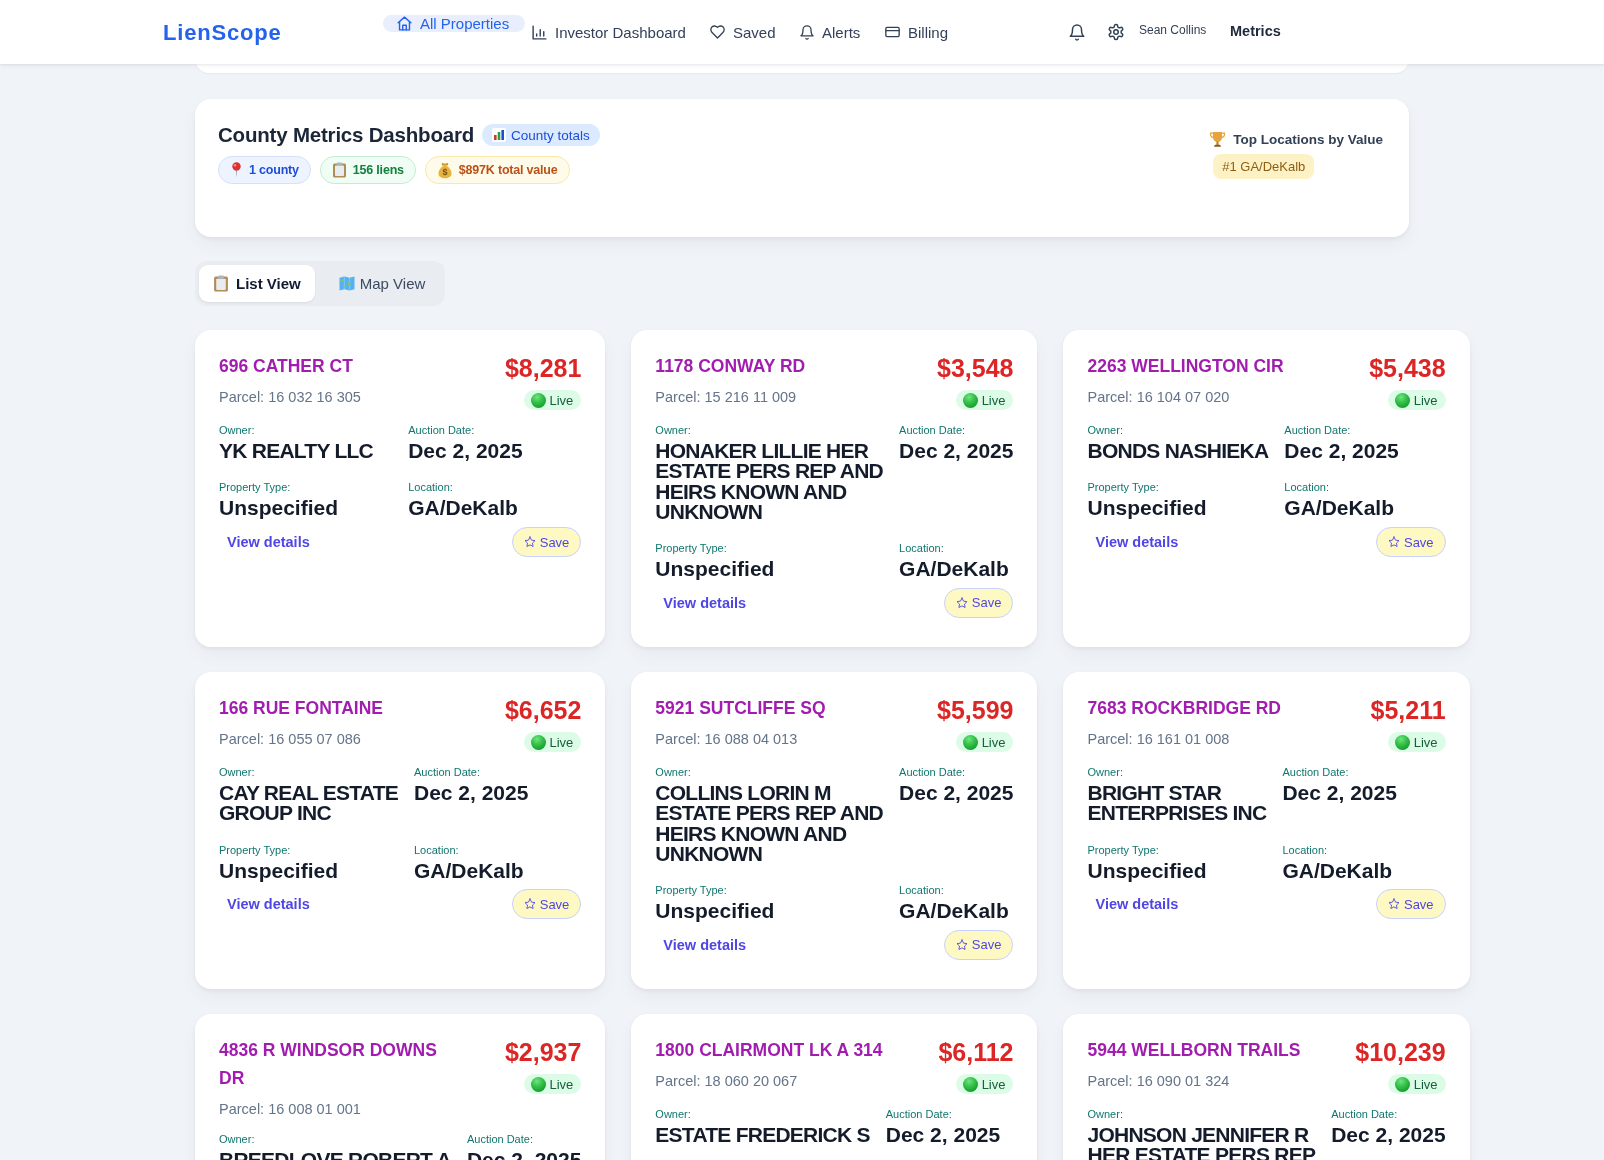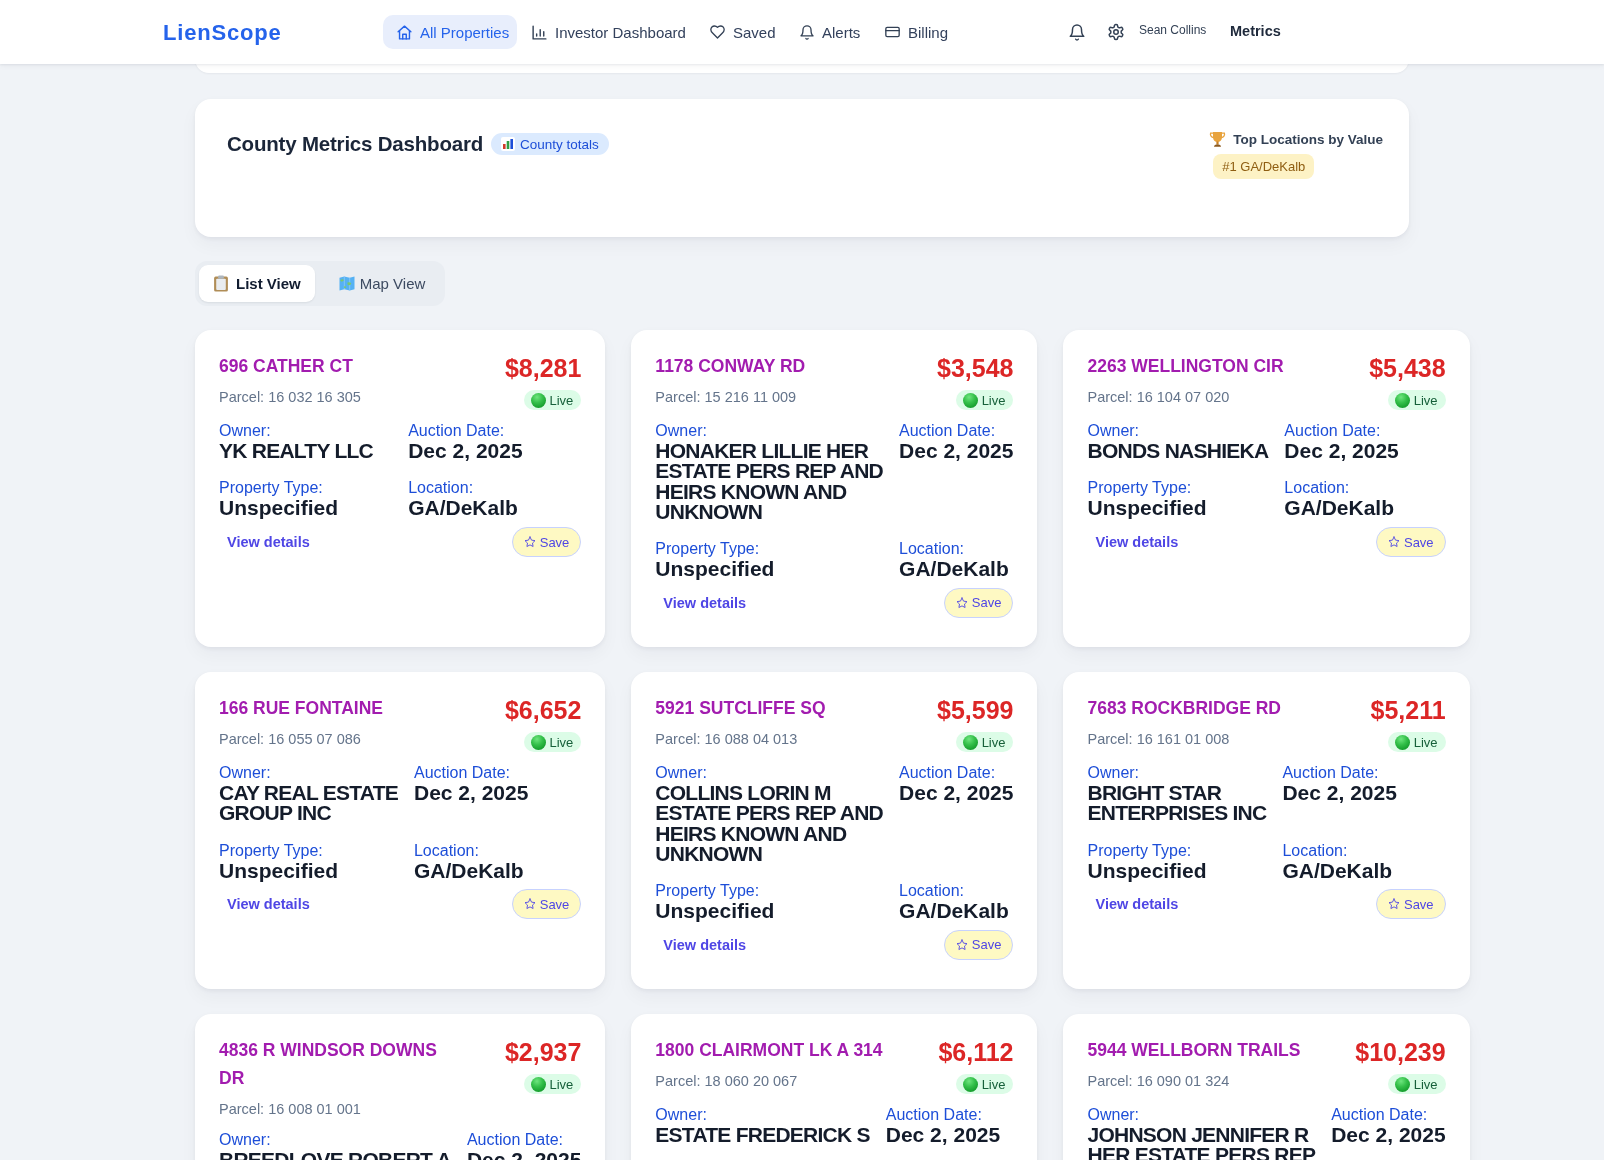--- a/index.html
+++ b/index.html
@@ -4,35 +4,35 @@
 <style>
 * { margin:0; padding:0; box-sizing:border-box; font-family:"Liberation Sans",sans-serif; }
 html,body { width:1604px; height:1160px; overflow:hidden; }
 body { background:#f0f3f7; position:relative; }
 svg { display:block; }
 
 
 .hdr { position:absolute; top:0; left:0; width:1604px; height:64px; background:#fff;
   box-shadow:0 1px 2px rgba(15,23,42,.07), 0 2px 6px rgba(15,23,42,.04); z-index:5; }
 .logo { position:absolute; left:163px; top:20px; font-size:22px; font-weight:bold; color:#2563eb; letter-spacing:0.8px; }
-.navpill { position:absolute; left:383px; top:15px; height:34px; border-radius:10px; background:#e8eefc;
-  display:flex; align-items:center; padding:0 8px 0 13px; gap:7px; color:#2563eb; font-size:15px; }
+.navpill { position:absolute; left:383px; top:15px; height:17px; border-radius:10px; background:#e8eefc;
+  display:flex; align-items:center; padding:0 16px 0 13px; gap:7px; color:#2563eb; font-size:15px; }
 .navitem { position:absolute; top:15px; height:34px; display:flex; align-items:center; gap:7px;
   color:#33415c; font-size:15px; }
 .hico { position:absolute; top:23px; color:#334155; }
 .uname { position:absolute; left:1139px; top:23px; font-size:12px; color:#334155; }
 .logout { position:absolute; left:1230px; top:23px; font-size:14.5px; font-weight:bold; color:#1e293b; }
 
 
 .sliver { position:absolute; top:34px; height:39px; left:195px; width:1214px; background:#fff;
   border-radius:0 0 14px 14px; z-index:1; box-shadow:0 1px 2px rgba(15,23,42,.05); }
 
 
 .county { position:absolute; top:99px; left:195px; width:1214px; height:138px; background:#fff;
-  border-radius:16px; box-shadow:0 2px 4px rgba(15,23,42,.05), 0 8px 18px rgba(15,23,42,.04); padding:32px; }
+  border-radius:16px; box-shadow:0 2px 4px rgba(15,23,42,.05), 0 8px 18px rgba(15,23,42,.04); padding:23px; }
 .ctitlerow { display:flex; align-items:center; gap:8px; height:26px; }
 .ctitle { font-size:20.5px; font-weight:bold; color:#1b2639; letter-spacing:-0.2px; }
 .cbadge { display:inline-flex; align-items:center; gap:5px; height:22px; padding:0 10px; border-radius:11px;
   background:#dbeafe; color:#1d4ed8; font-size:13.5px; font-weight:500; }
 .cpills { display:flex; gap:9px; margin-top:8px; }
 .cpill { display:inline-flex; align-items:center; gap:6px; height:28px; padding:0 11px; border-radius:14px;
   font-size:12.5px; font-weight:bold; letter-spacing:-0.2px; }
 .cp1 { background:#eef4ff; border:1px solid #d4e0fc; color:#1d4ed8; }
 .cp2 { background:#effdf4; border:1px solid #c5ecd3; color:#15803d; }
 .cp3 { background:#fffbeb; border:1px solid #fae8a8; color:#bb5117; }
@@ -58,21 +58,21 @@
 .crow { display:flex; justify-content:space-between; align-items:flex-start; }
 .t1 { font-size:17.5px; font-weight:bold; color:#a21caf; line-height:28px; }
 .parcel { font-size:14.5px; color:#64748b; line-height:20px; margin-top:7px; }
 .pr { display:flex; flex-direction:column; align-items:flex-end; flex-shrink:0; }
 .price { font-size:25px; font-weight:bold; color:#dc2626; line-height:28px; margin-top:2px; }
 .live { display:inline-flex; align-items:center; gap:4px; height:20px; padding:0 8px 0 7px; margin-top:8px;
   border-radius:10px; background:#dcfce7; color:#17603a; font-size:13px; }
 .dot { width:15px; height:15px; border-radius:50%;
   background:radial-gradient(circle at 40% 28%, #6ee57e 0%, #34c04a 40%, #1ba432 70%, #108c27 100%); }
 .dgrid { display:grid; grid-template-columns:1fr 1fr; column-gap:16px; row-gap:17px; margin-top:11px; }
-.lbl { font-size:16px; color:#1d4ed8; line-height:19px; margin-bottom:1px; }
+.lbl { font-size:11px; color:#0f766e; line-height:19px; margin-bottom:1px; }
 .val { font-size:21px; font-weight:bold; color:#141c2b; line-height:20.3px; white-space:nowrap; }
 .uc { letter-spacing:-0.75px; }
 .foot { display:flex; justify-content:space-between; align-items:center; margin-top:9px; height:29px; }
 .vd { font-size:14.5px; font-weight:bold; color:#4f46e5; margin-left:8px; }
 .save { display:inline-flex; align-items:center; gap:4px; height:30px; padding:0 11px; border:1px solid #c7d2fe;
   border-radius:15px; background:#fef9c3; color:#4f46e5; font-size:13px; font-weight:500; }
 </style>
 </head>
 <body>
 
@@ -80,20 +80,37 @@
 
 <div class="county">
   <div class="ctitlerow">
     <div class="ctitle">County Metrics Dashboard</div>
     <div class="cbadge"><svg width="14" height="14" viewBox="0 0 14 14">
           <rect x="0" y="0" width="14" height="14" rx="2" fill="#fff"></rect>
           <rect x="2" y="7" width="2.6" height="5" fill="#d03a2c"></rect>
           <rect x="5.7" y="4" width="2.6" height="8" fill="#2f9e44"></rect>
           <rect x="9.4" y="2" width="2.6" height="10" fill="#1d4ed8"></rect>
         </svg>County totals</div>
+  </div>
+  <div class="cpills">
+    <div class="cpill cp1"><svg width="13" height="16" viewBox="0 0 13 16">
+          <circle cx="6.5" cy="4.5" r="4.2" fill="#e03131"></circle>
+          <circle cx="5" cy="3.2" r="1.3" fill="#ff8787"></circle>
+          <path d="M6 8.5 L6.5 15.5 L7 8.5 Z" fill="#868e96"></path>
+        </svg>1 county</div>
+    <div class="cpill cp2"><svg width="15" height="16" viewBox="0 0 15 16">
+          <rect x="1" y="1.5" width="13" height="14" rx="1.5" fill="#b08d57"></rect>
+          <rect x="3" y="3.5" width="9" height="10.5" rx="0.8" fill="#e9ecef"></rect>
+          <rect x="4.8" y="0.5" width="5.4" height="3" rx="1" fill="#adb5bd"></rect>
+        </svg>156 liens</div>
+    <div class="cpill cp3"><svg width="16" height="17" viewBox="0 0 16 17">
+          <path d="M5.5 3.5 C4 1.8 5 0.5 6 1.2 C7 1.8 9 1.8 10 1.2 C11 0.5 12 1.8 10.5 3.5 Z" fill="#c8922c"></path>
+          <path d="M8 3 C3.5 5 1.5 8.5 1.5 11.5 C1.5 14.8 4.5 16.2 8 16.2 C11.5 16.2 14.5 14.8 14.5 11.5 C14.5 8.5 12.5 5 8 3 Z" fill="#e6b33d"></path>
+          <text x="8" y="13.4" font-size="9" font-weight="bold" fill="#7a4f14" text-anchor="middle">$</text>
+        </svg>$897K total value</div>
   </div>
   <div class="topblock">
     <div class="toptitle"><svg width="17" height="17" viewBox="0 0 17 17">
           <path d="M4 1h9v5.5a4.5 4.5 0 0 1-9 0Z" fill="#e8a33d"></path>
           <path d="M4 2.2 H1.6 a3.4 3.4 0 0 0 3 4.4 M13 2.2 h2.4 a3.4 3.4 0 0 1 -3 4.4" fill="none" stroke="#e8a33d" stroke-width="1.3"></path>
           <rect x="7.4" y="10.5" width="2.2" height="2.8" fill="#c77f22"></rect>
           <path d="M5 15.8 c0-1.8 1.5-2.6 3.5-2.6 s3.5 .8 3.5 2.6 Z" fill="#8c5a20"></path>
         </svg>Top Locations by Value</div>
     <div><span class="toppill">#1 GA/DeKalb</span></div>
   </div>

